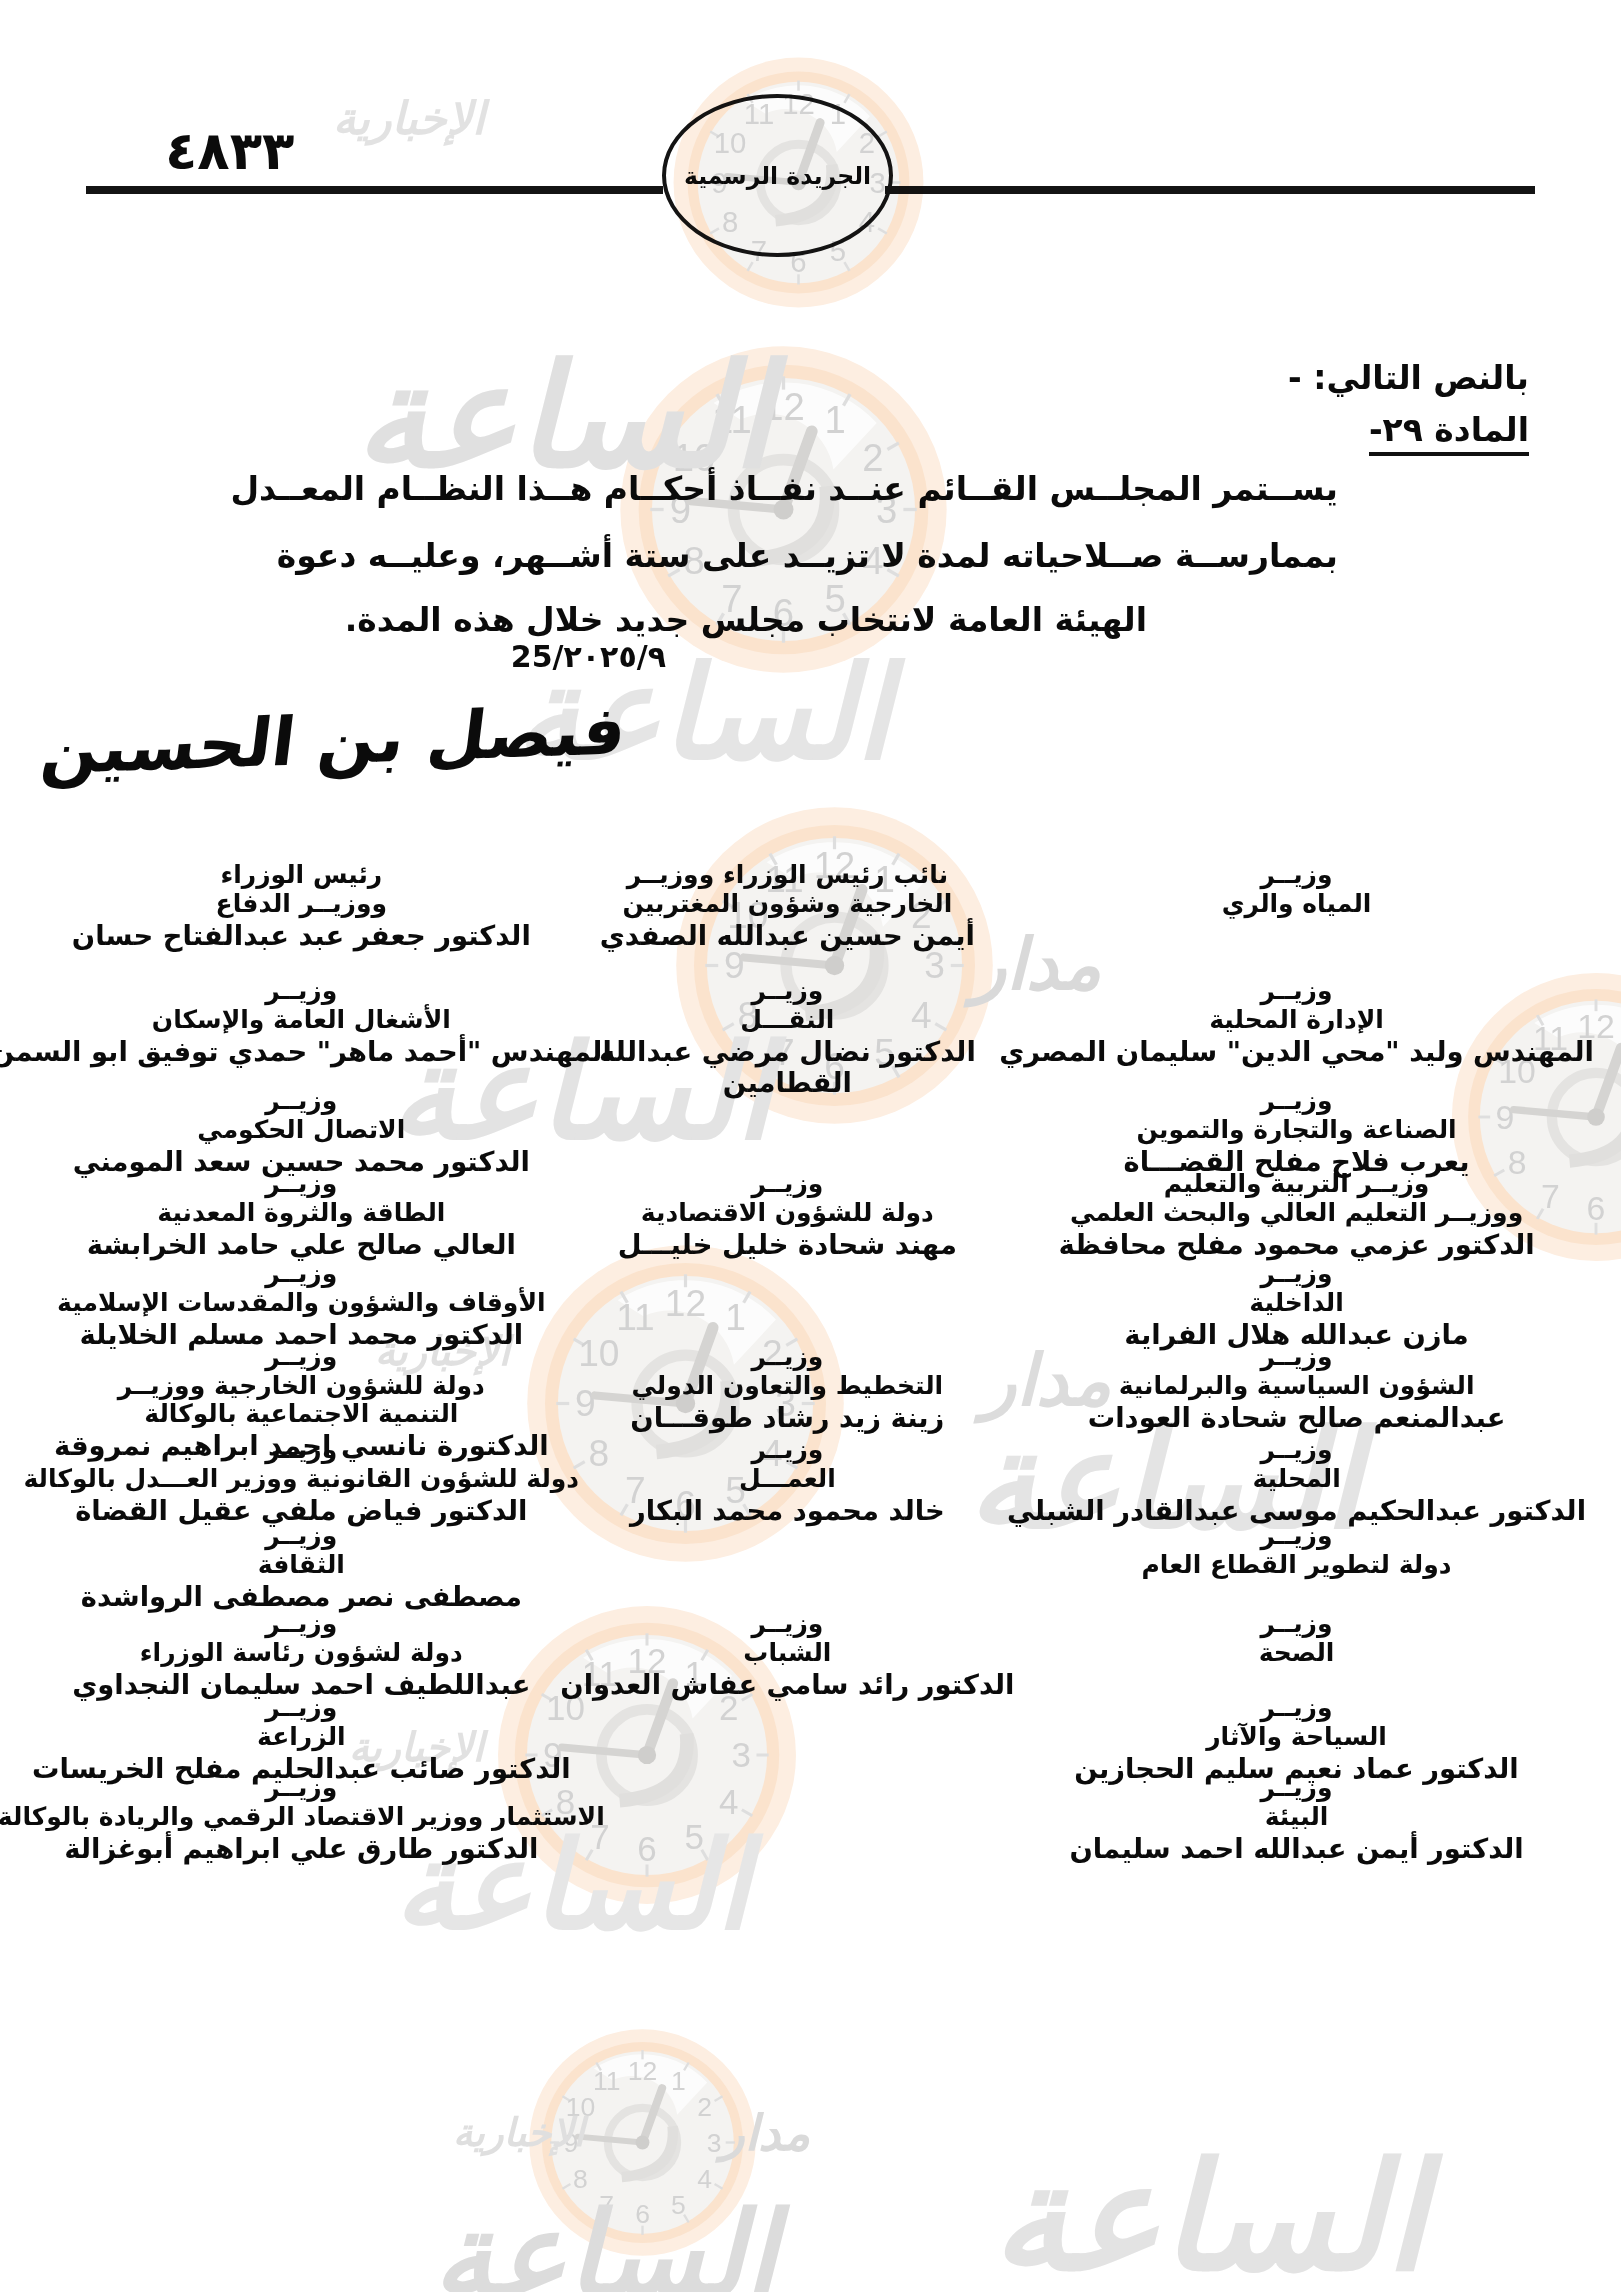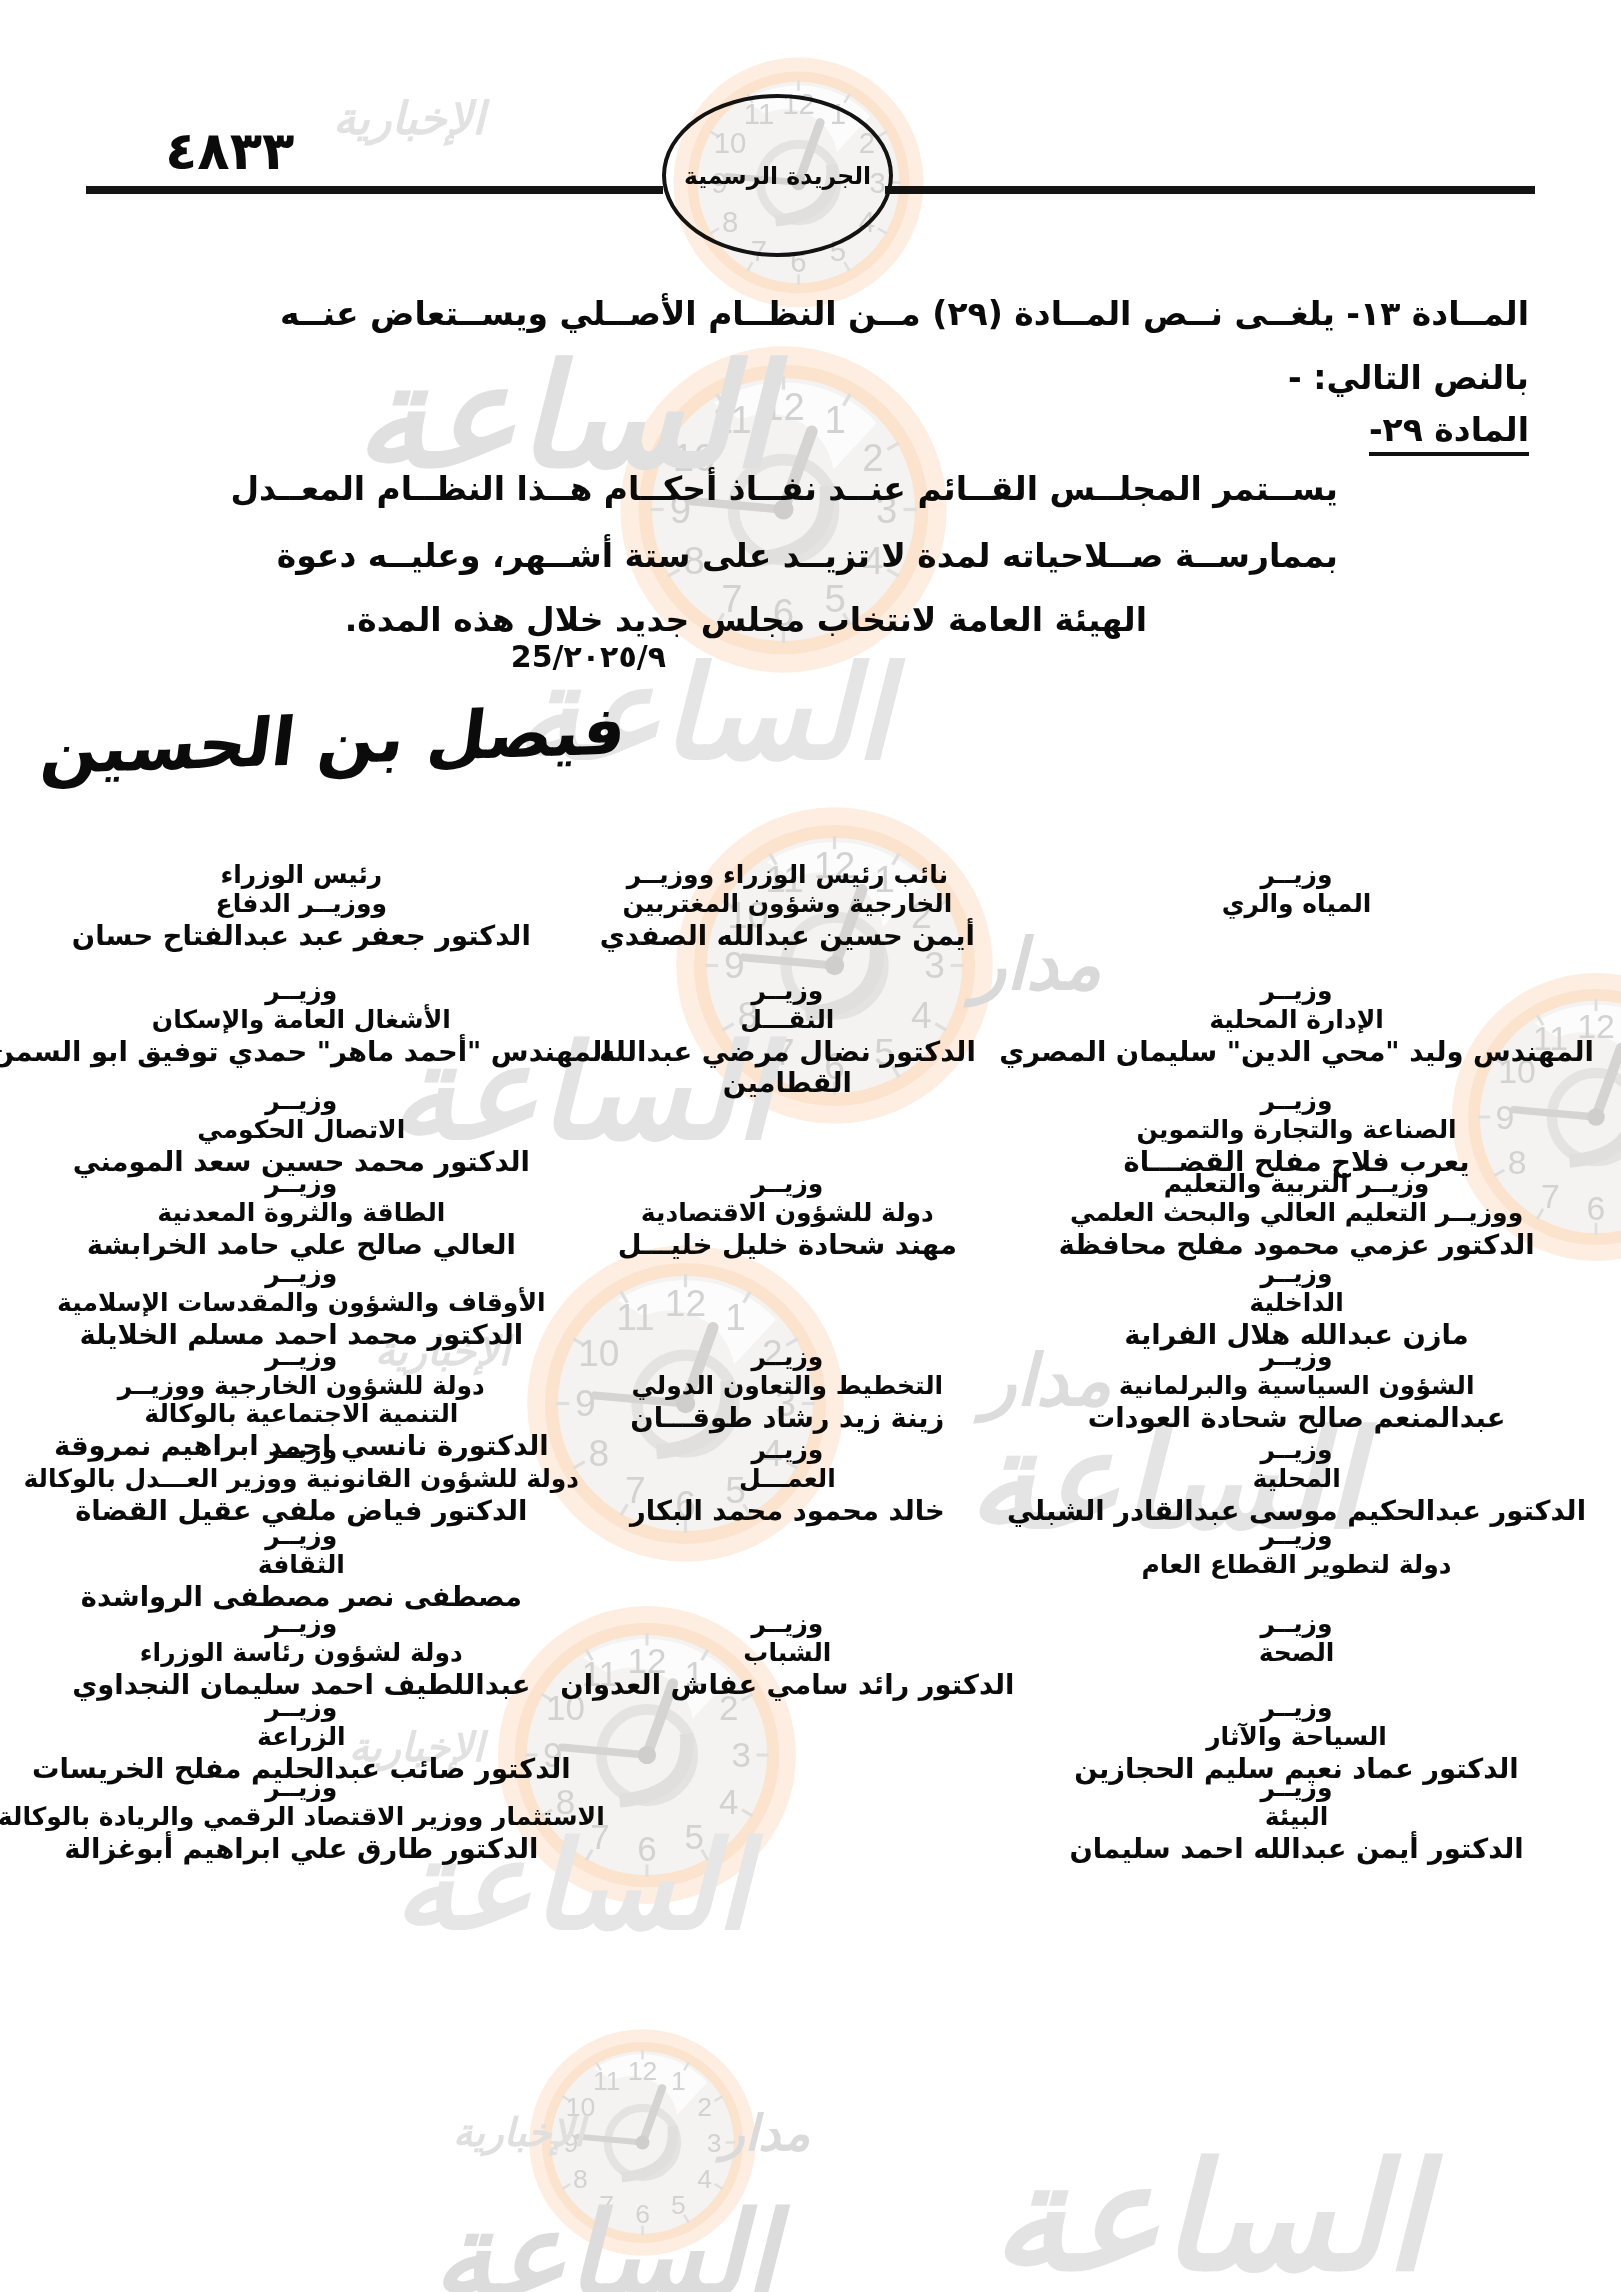--- a/index.html
+++ b/index.html
@@ -61,21 +61,20 @@
 
 <div class="page">
 
   <div class="page-number">٤٨٣٣</div>
   <div class="rule rule-left"></div>
   <div class="rule rule-right"></div>
   <div class="gazette-oval">
     <span>الجريدة الرسمية</span>
   </div>
 
-  <div class="aline l1">المــادة ١٣- يلغــى نــص المــادة (٢٩) مــن النظــام الأصــلي ويســتعاض عنــه</div>
   <div class="aline l2">بالنص التالي: -</div>
   <div class="aline l3">المادة ٢٩-</div>
   <div class="aline l4">يســتمر المجلــس القــائم عنــد نفــاذ أحكــام هــذا النظــام المعــدل</div>
   <div class="aline l5">بممارســة صــلاحياته لمدة لا تزيــد على ستة أشــهر، وعليــه دعوة</div>
   <div class="aline l6">الهيئة العامة لانتخاب مجلس جديد خلال هذه المدة.</div>
   <div class="aline adate">٢٠٢٥/٩/25</div>
 
   <div class="signature">فيصل بن الحسين</div>
 
   <div id="ministers">

